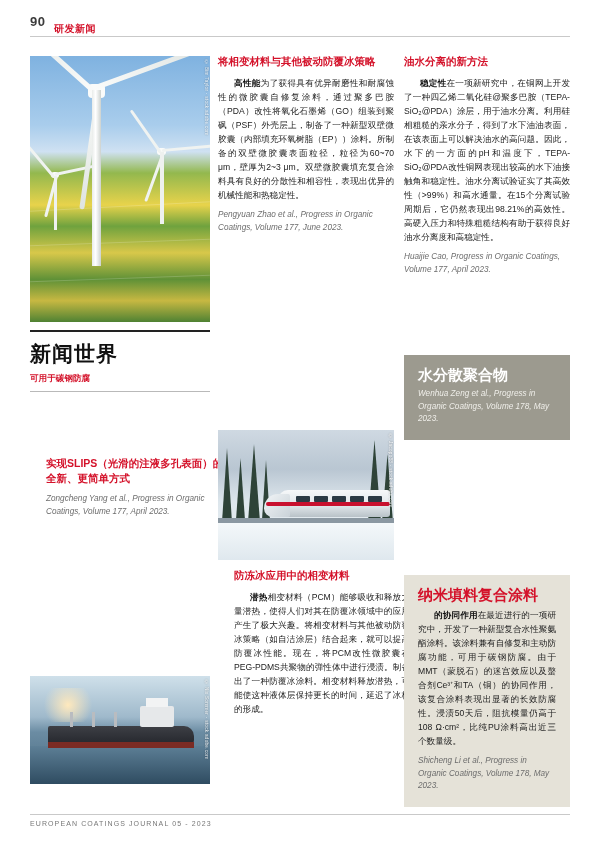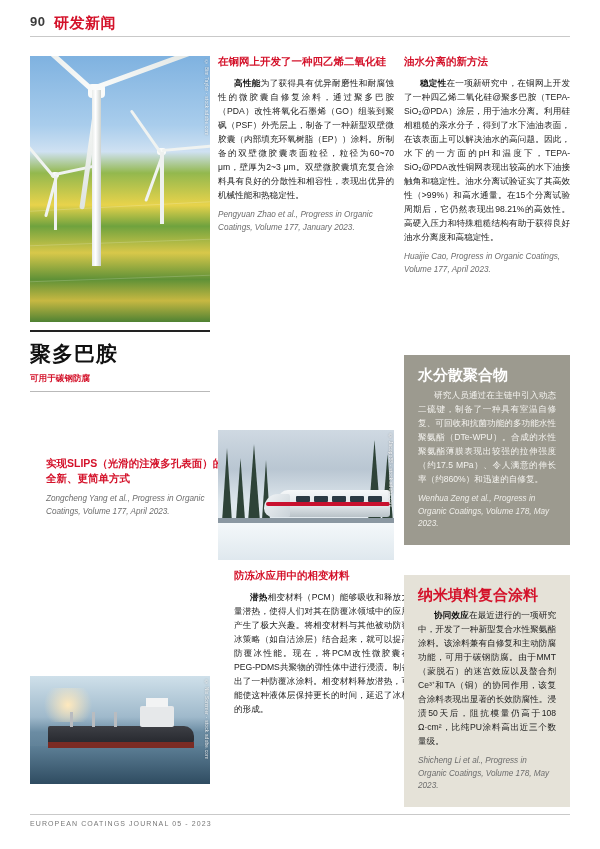--- a/index.html
+++ b/index.html
@@ -17,22 +17,22 @@
   .header{
     position:absolute;left:0;top:0;width:600px;height:42px;
     background:#ffffff;
   }
   .folio{
     position:absolute;left:30px;top:14px;
     font-size:13px;font-weight:bold;color:#3b3b3b;
     letter-spacing:0.5px;
   }
   .header-title{
-    position:absolute;left:54px;top:14px;
-    font-size:15px;font-weight:bold;color:#d4122a;
+    position:absolute;left:54px;top:22px;
+    font-size:10px;font-weight:bold;color:#d4122a;
     letter-spacing:0.5px;
   }
   .header-rule{
     position:absolute;left:30px;top:36px;width:540px;height:1px;background:#c9c9c9;
   }
 
   
   .art-title{
     font-size:10.5px;line-height:15px;font-weight:bold;color:#d4122a;
     margin:0 0 7px 0;
@@ -193,21 +193,21 @@
     <div class="hub-main"></div>
     <div class="blade b1"></div>
       <div class="blade b2"></div>
       <div class="blade b3"></div>
     <div class="turbine tower-main"></div>
     <div class="credit">© Bim Taylor - stock.adobe.com</div>
   </div>
 
   <div class="masthead">
     <div class="mh-rule-top"></div>
-    <div class="mh-title">聚多巴胺</div>
+    <div class="mh-title">新闻世界</div>
     <div class="mh-sub">可用于碳钢防腐</div>
     <div class="mh-rule-bot"></div>
   </div>
 
   <div style="position:absolute;left:30px;top:456px;width:180px;margin-left:16px;">
     <div class="art-title">实现SLIPS（光滑的注液多孔表面）的全新、更简单方式</div>
     <div class="ref">Zongcheng Yang et al., Progress in Organic Coatings, Volume 177, April 2023.</div>
   </div>
 
   <div class="photo-ship imgbox">
@@ -217,23 +217,23 @@
     <div class="hull-red"></div>
     <div class="deck"></div>
     <div class="deck2"></div>
     <div class="crane" style="left:40px;"></div>
     <div class="crane" style="left:62px;"></div>
     <div class="crane" style="left:84px;"></div>
     <div class="credit">© Nix Sommer - stock.adobe.com</div>
   </div>
 
   <div style="position:absolute;left:218px;top:54px;width:176px;">
-    <div class="art-title">在铜网上开发了一种四乙烯二氧化硅</div>
+    <div class="art-title">将相变材料与其他被动防覆冰策略</div>
     <p class="body-cn indent"><span class="lead">高性能</span><span>为了获得具有优异耐磨性和耐腐蚀性的微胶囊自修复涂料，通过聚多巴胺（PDA）改性将氧化石墨烯（GO）组装到聚砜（PSF）外壳层上，制备了一种新型双壁微胶囊（内部填充环氧树脂（EP））涂料。所制备的双壁微胶囊表面粒径，粒径为60~70 μm，壁厚为2~3 μm。双壁微胶囊填充复合涂料具有良好的分散性和相容性，表现出优异的机械性能和热稳定性。</span></p>
-    <div class="ref">Pengyuan Zhao et al., Progress in Organic Coatings, Volume 177, January 2023.</div>
+    <div class="ref">Pengyuan Zhao et al., Progress in Organic Coatings, Volume 177, June 2023.</div>
   </div>
 
   <div class="photo-train imgbox">
     <div class="tree" style="left:4px;top:18px;width:10px;height:74px;clip-path:polygon(50% 0,100% 100%,0 100%);"></div>
     <div class="tree" style="left:18px;top:28px;width:9px;height:62px;clip-path:polygon(50% 0,100% 100%,0 100%);"></div>
     <div class="tree" style="left:30px;top:14px;width:12px;height:78px;clip-path:polygon(50% 0,100% 100%,0 100%);"></div>
     <div class="tree" style="left:44px;top:30px;width:8px;height:60px;clip-path:polygon(50% 0,100% 100%,0 100%);"></div>
     <div class="tree" style="left:150px;top:10px;width:13px;height:82px;clip-path:polygon(50% 0,100% 100%,0 100%);"></div>
     <div class="tree" style="left:164px;top:24px;width:11px;height:68px;clip-path:polygon(50% 0,100% 100%,0 100%);"></div>
     <div class="snowground"></div>
@@ -255,26 +255,25 @@
   </div>
 
   <div style="position:absolute;left:404px;top:54px;width:166px;">
     <div class="art-title">油水分离的新方法</div>
     <p class="body-cn indent"><span class="lead">稳定性</span><span>在一项新研究中，在铜网上开发了一种四乙烯二氧化硅@聚多巴胺（TEPA-SiO₂@PDA）涂层，用于油水分离。利用硅相粗糙的亲水分子，得到了水下油油表面，在该表面上可以解决油水的高问题。因此，水下的一方面的pH和温度下，TEPA-SiO₂@PDA改性铜网表现出较高的水下油接触角和稳定性。油水分离试验证实了其高效性（&gt;99%）和高水通量。在15个分离试验周期后，它仍然表现出98.21%的高效性。高硬入压力和特殊粗糙结构有助于获得良好油水分离度和高稳定性。</span></p>
     <div class="ref">Huaijie Cao, Progress in Organic Coatings, Volume 177, April 2023.</div>
   </div>
 
   <div class="block-gray" style="position:absolute;left:404px;top:355px;width:138px;">
     <div class="art-sub">水分散聚合物</div>
-    <p class="body-cn indent">研究人员通过在主链中引入动态二硫键，制备了一种具有室温自修复、可回收和抗菌功能的多功能水性聚氨酯（DTe-WPU）。合成的水性聚氨酯薄膜表现出较强的拉伸强度（约17.5 MPa）、令人满意的伸长率（约860%）和迅速的自修复。</p>
     <div class="ref">Wenhua Zeng et al., Progress in Organic Coatings, Volume 178, May 2023.</div>
   </div>
 
   <div class="block-beige" style="position:absolute;left:404px;top:575px;width:138px;">
     <div class="art-sub">纳米填料复合涂料</div>
-    <p class="body-cn indent"><span class="lead">协同效应</span><span>在最近进行的一项研究中，开发了一种新型复合水性聚氨酯涂料。该涂料兼有自修复和主动防腐功能，可用于碳钢防腐。由于MMT（蒙脱石）的迷宫效应以及螯合剂Ce³⁺和TA（铜）的协同作用，该复合涂料表现出显著的长效防腐性。浸渍50天后，阻抗模量仍高于108 Ω·cm²，比纯PU涂料高出近三个数量级。</span></p>
+    <p class="body-cn indent"><span class="lead">的协同作用</span><span>在最近进行的一项研究中，开发了一种新型复合水性聚氨酯涂料。该涂料兼有自修复和主动防腐功能，可用于碳钢防腐。由于MMT（蒙脱石）的迷宫效应以及螯合剂Ce³⁺和TA（铜）的协同作用，该复合涂料表现出显著的长效防腐性。浸渍50天后，阻抗模量仍高于108 Ω·cm²，比纯PU涂料高出近三个数量级。</span></p>
     <div class="ref">Shicheng Li et al., Progress in Organic Coatings, Volume 178, May 2023.</div>
   </div>
 
   <div class="footer-rule"></div>
   <div class="footer-text">EUROPEAN COATINGS JOURNAL 05 - 2023</div>
 
 </div>
 
 </body></html>

